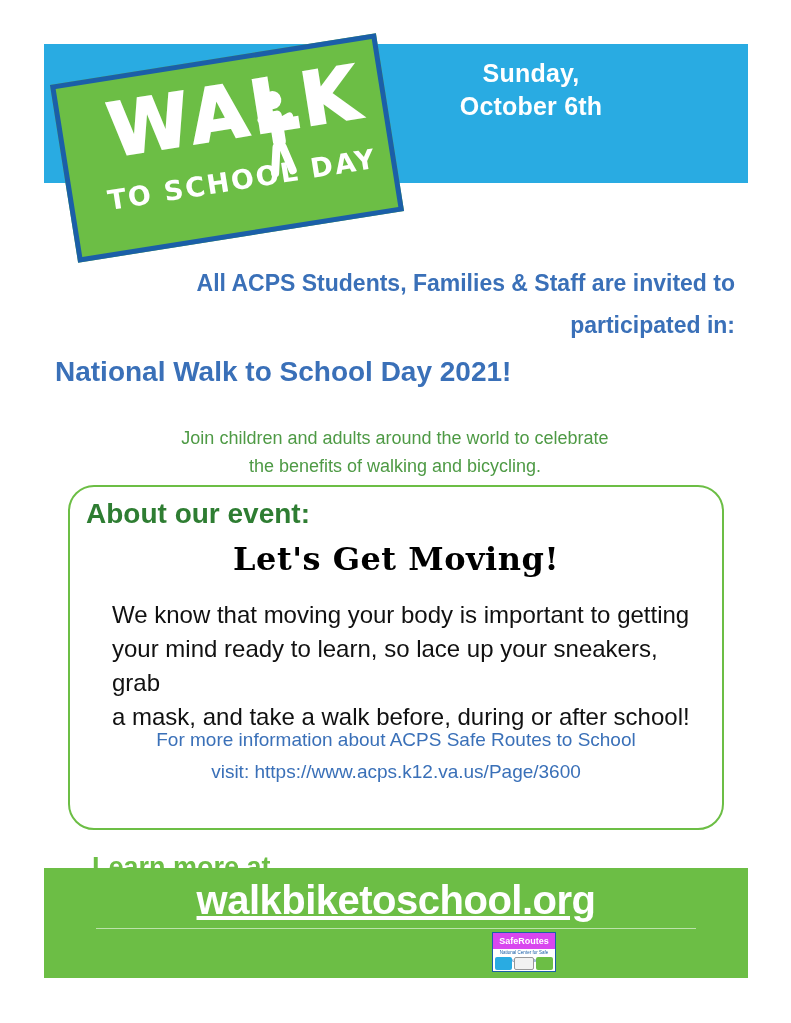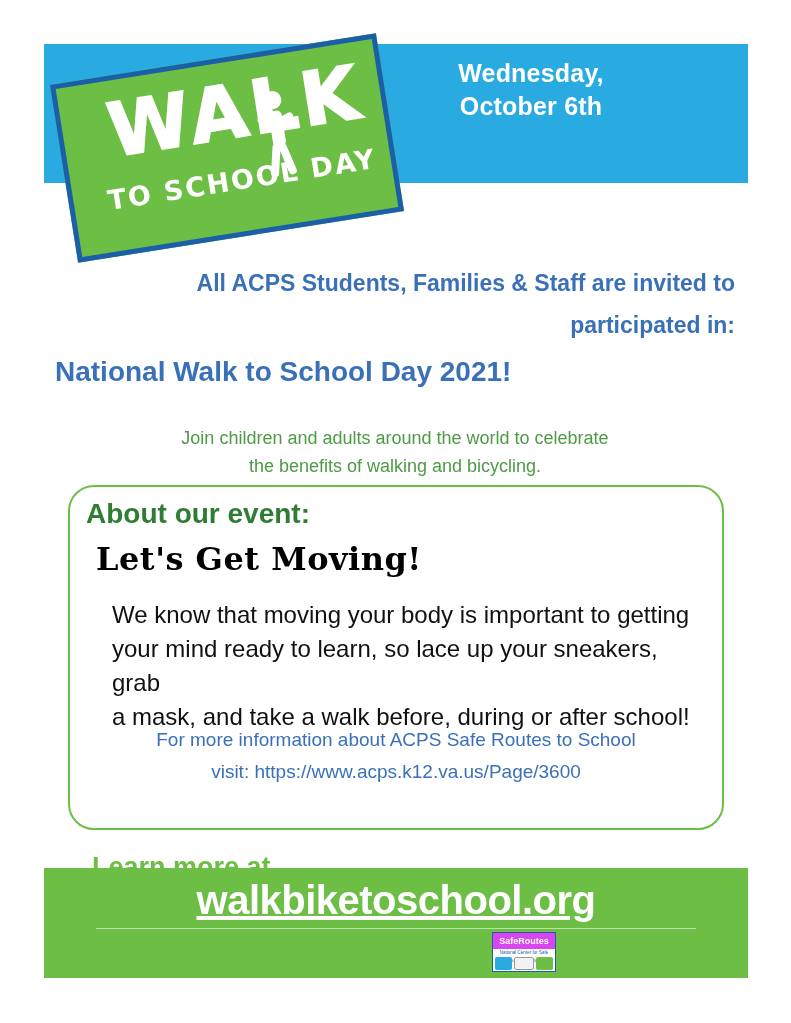--- a/index.html
+++ b/index.html
@@ -155,27 +155,26 @@
     top: 498px;
     color: #2E7D32;
     font-weight: bold;
     font-size: 28px;
   }
   .lets-get-moving {
     position: absolute;
     left: 68px;
     top: 540px;
     width: 656px;
-    text-align: left;
+    text-align: center;
     color: #000000;
     font-family: "DejaVu Serif", serif;
     font-weight: bold;
     font-size: 32px;
     letter-spacing: 0.5px;
-    padding-left: 28px;
   }
   .body-copy {
     position: absolute;
     left: 112px;
     top: 598px;
     width: 600px;
     text-align: left;
     color: #111111;
     font-size: 24px;
     line-height: 34px;
@@ -299,21 +298,21 @@
   .sr-i3 { background: #6CBE45; }
 </style>
 </head>
 <body>
 
 <div class="page">
 
   <div class="header-band"></div>
 
   <div class="header-date">
-    <div>Wednesday,</div>
+    <div>Sunday,</div>
     <div>October 6th</div>
   </div>
 
   <div class="logo-wrap">
     <div class="logo-tag"></div>
     <div class="logo-word">WALK</div>
     <div class="logo-figure">
       <svg viewBox="0 0 56 96" width="56" height="96" aria-hidden="true">
         <circle cx="30" cy="12" r="9" fill="#ffffff"></circle>
         <rect x="24" y="23" width="13" height="36" rx="5" fill="#ffffff"></rect>

